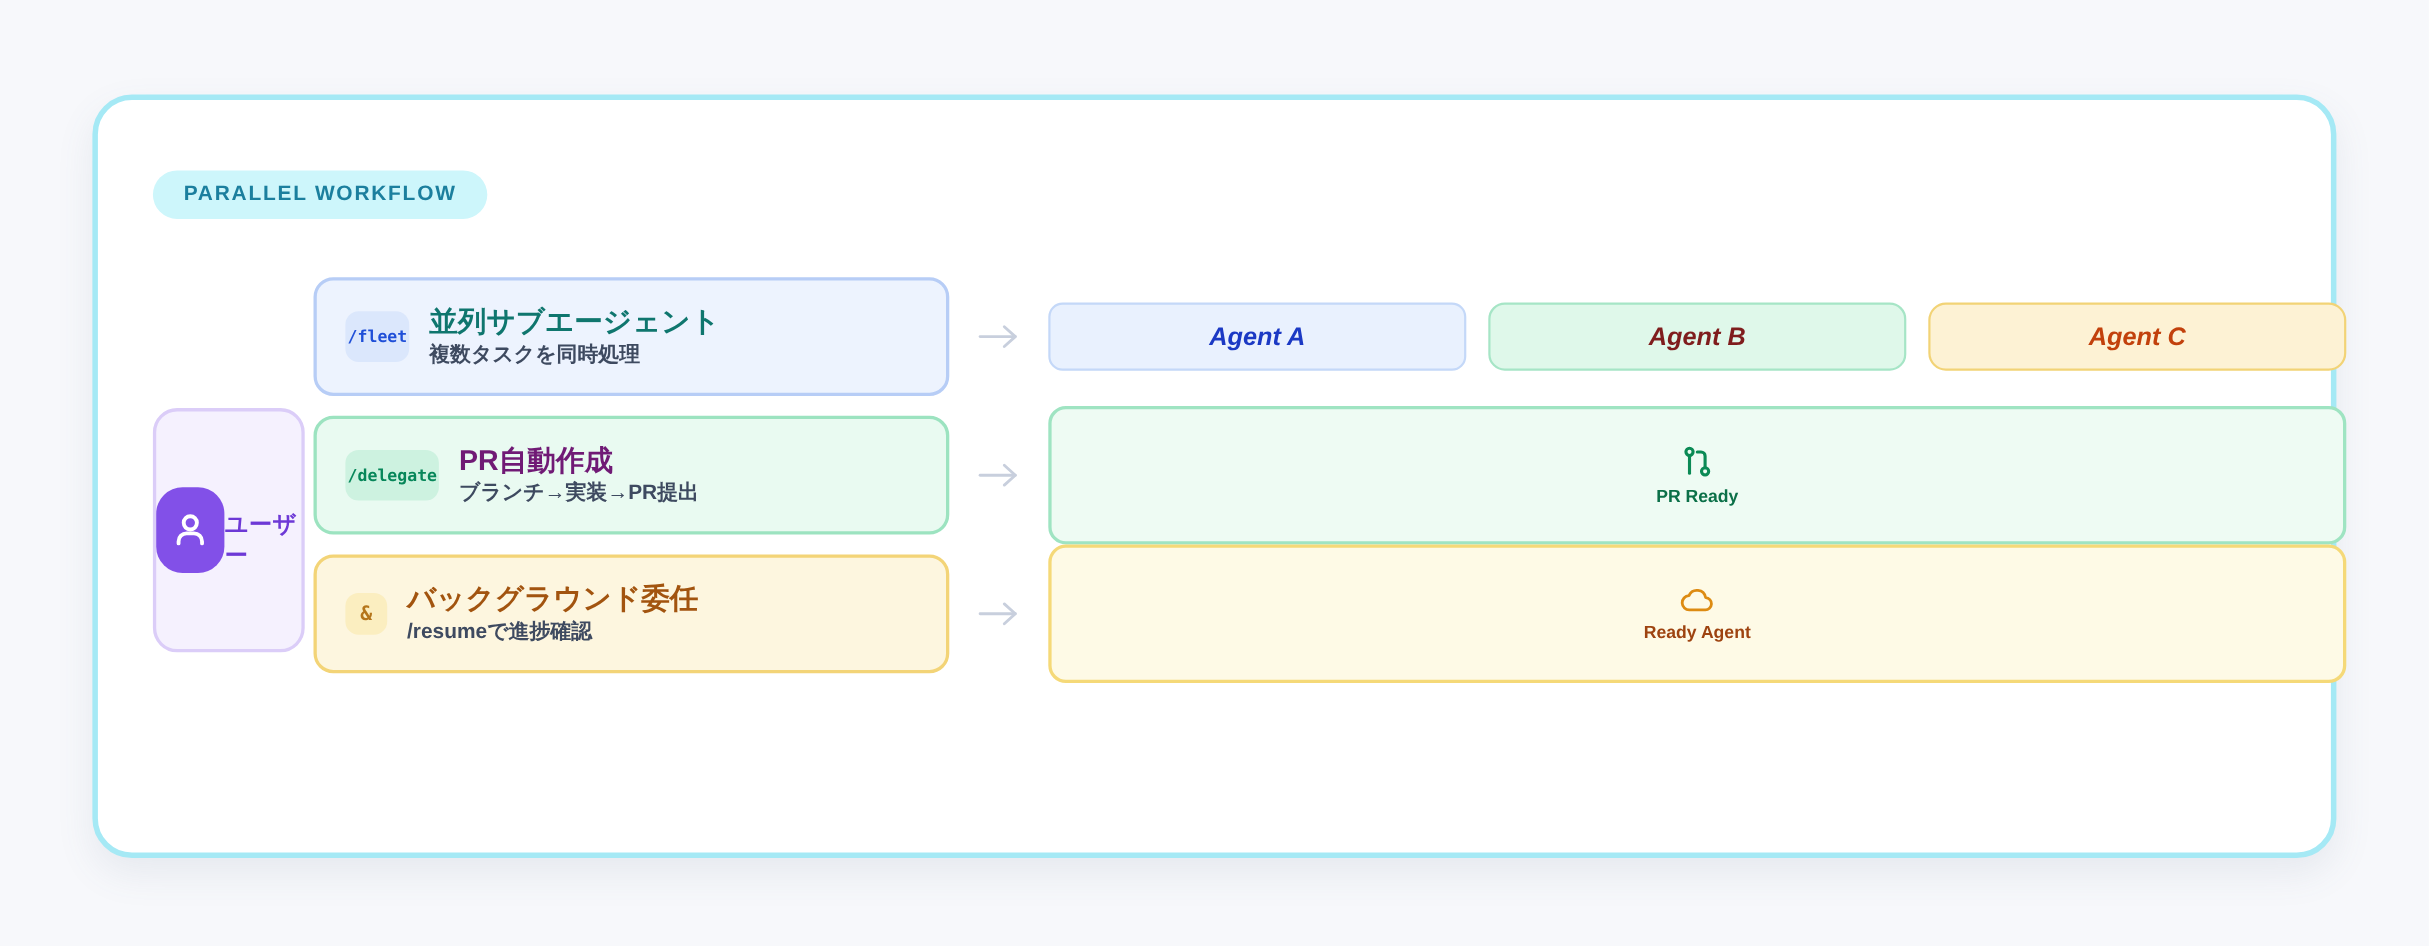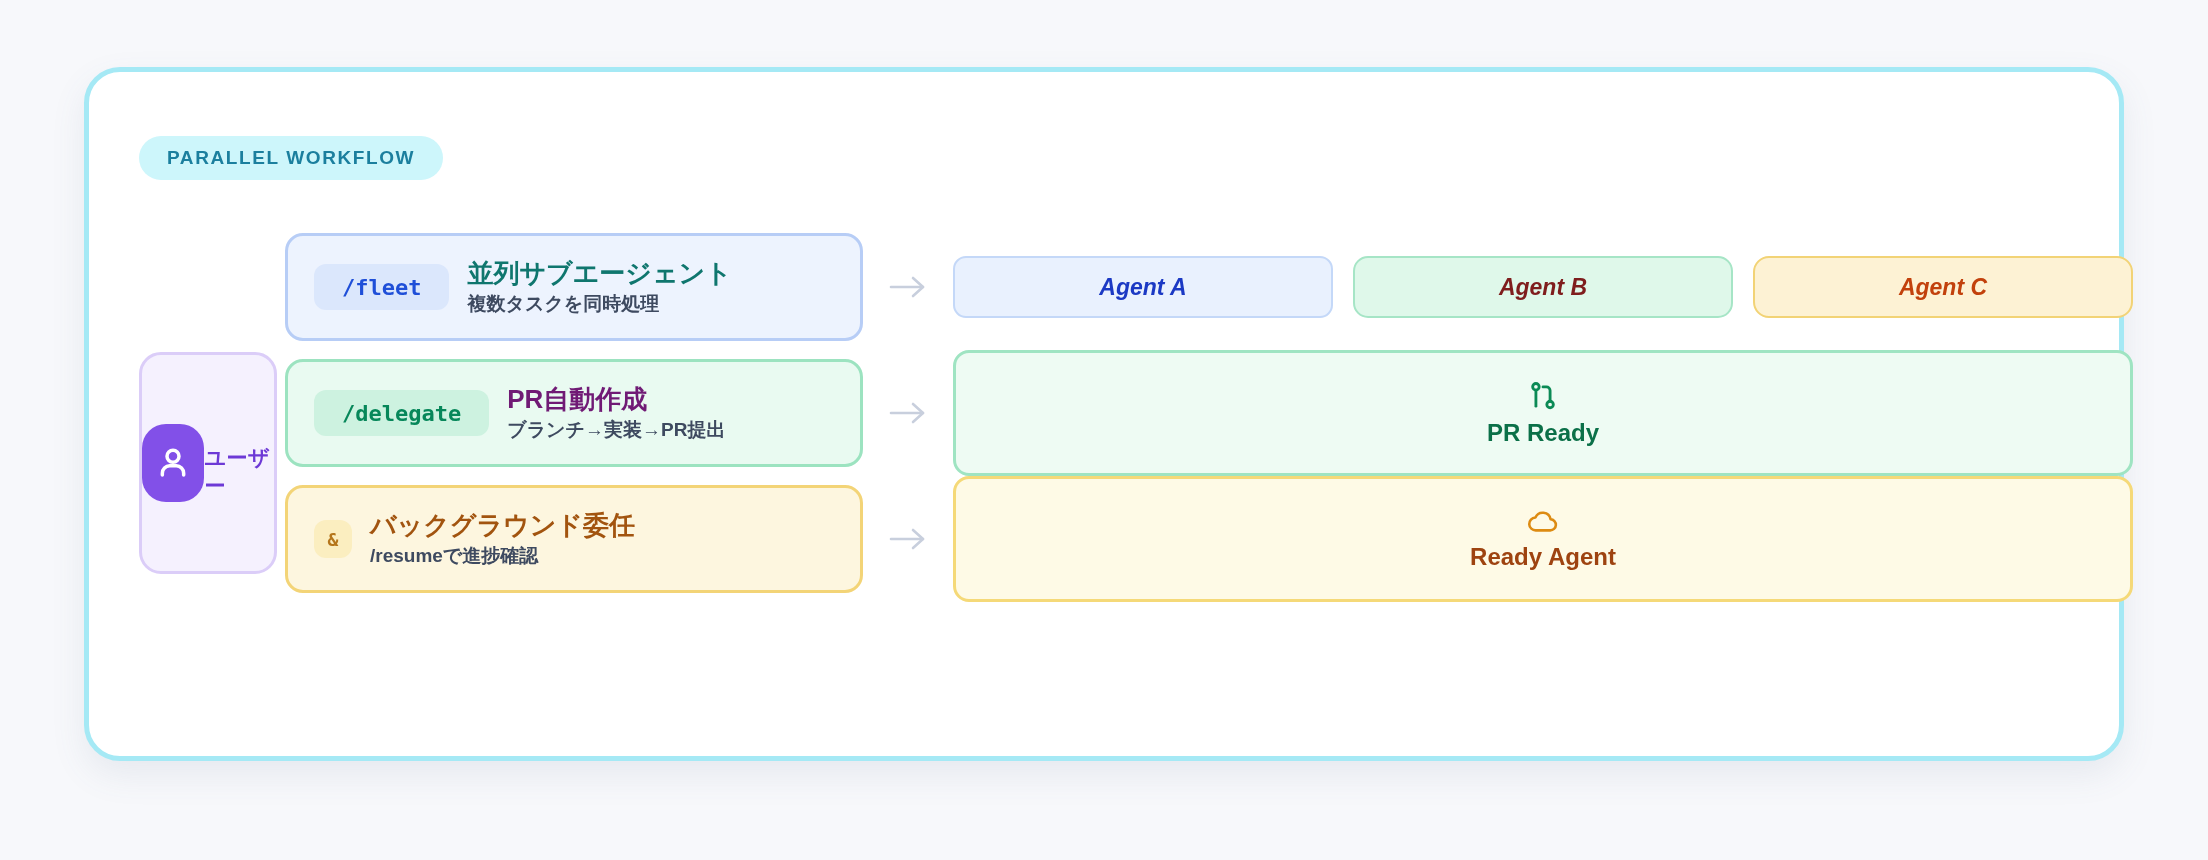--- a/index.html
+++ b/index.html
@@ -17,21 +17,21 @@
   .stage {
     position: relative;
     width: 2208px;
     height: 860px;
   }
 
   
   .workflow-card {
     position: absolute;
     left: 84px;
-    top: 67px;
+    top: 86px;
     width: 2040px;
     height: 694px;
     box-sizing: border-box;
     background: #ffffff;
     border: 5px solid #a5e9f5;
     border-radius: 36px;
     box-shadow: 0 14px 34px rgba(90, 110, 140, 0.10);
   }
 
   
@@ -112,24 +112,24 @@
   .cmd-card.green { background: #e9faf1; border-color: #9ce3c0; }
   .cmd-card.amber { background: #fdf6df; border-color: #f3d477; }
 
   .cmd-chip {
     flex: 0 0 auto;
     display: flex;
     align-items: center;
     justify-content: center;
     border-radius: 12px;
     font-family: "DejaVu Sans Mono", monospace;
-    font-size: 22px;
+    font-size: 15px;
     font-weight: bold;
     height: 46px;
-    padding: 0 28px;
+    padding: 0 2px;
     margin-right: 18px;
   }
   .cmd-chip.blue  { background: #dbe7fc; color: #1f4fd8; }
   .cmd-chip.green { background: #cdf2e0; color: #07875a; }
   .cmd-chip.amber {
     background: #fbeec0;
     color: #b5761b;
     width: 38px;
     height: 38px;
     padding: 0;
@@ -196,21 +196,21 @@
     border-radius: 16px;
     border: 3px solid transparent;
     display: flex;
     flex-direction: column;
     align-items: center;
     justify-content: center;
     gap: 6px;
   }
   .out-panel.green { background: #eefbf3; border-color: #9fe4c2; }
   .out-panel.amber { background: #fefae6; border-color: #f5d978; }
-  .out-label { font-size: 24px; font-weight: bold; }
+  .out-label { font-size: 16px; font-weight: bold; }
   .out-panel.green .out-label { color: #0b7048; }
   .out-panel.amber .out-label { color: #9e4310; }
 </style>
 </head>
 <body>
 
 <div class="stage">
   <div class="workflow-card">
 
     <div class="section-badge">

